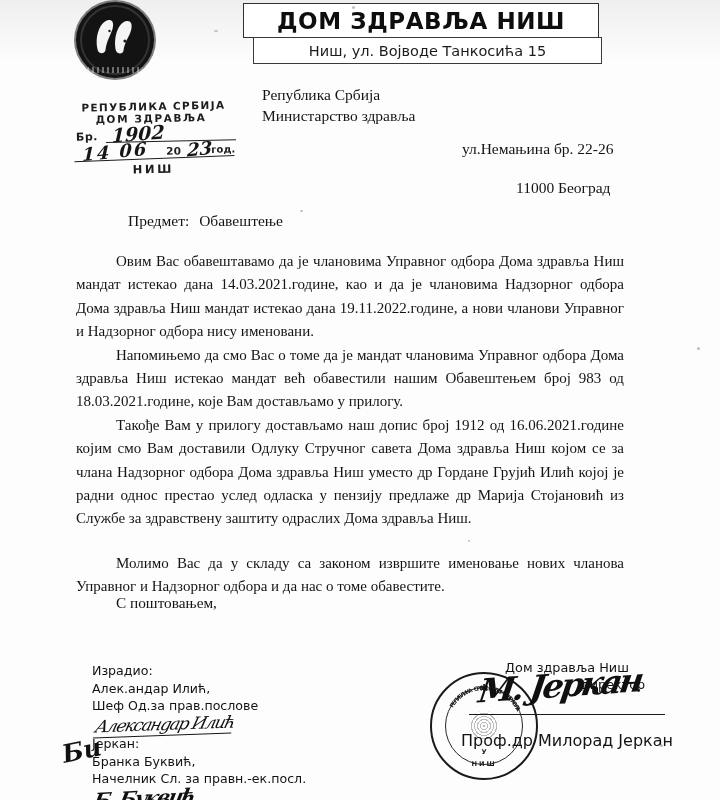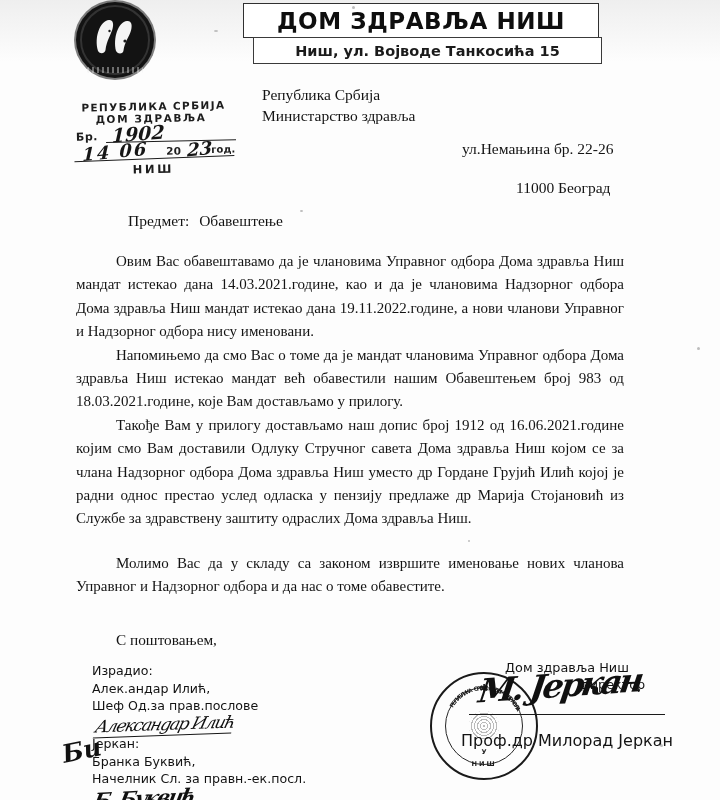--- a/index.html
+++ b/index.html
@@ -76,21 +76,21 @@
   .hdr-addr-box {
     position: absolute;
     left: 253px; top: 37px;
     width: 347px; height: 25px;
     border: 1.6px solid #3a3a3a;
     background: #ffffff;
     display: flex; align-items: center; justify-content: center;
   }
   .hdr-addr-box .t {
     font-family: "DejaVu Sans", "Liberation Sans", sans-serif;
-    font-weight: 700;
+    font-weight: 400;
     font-size: 14.5px;
     color: #1b1b1b;
     white-space: nowrap;
     text-align: center;
   }
 
   
   .stamp-in {
     position: absolute;
     left: 74px; top: 100px;
@@ -192,21 +192,21 @@
   }
   .body p {
     margin: 0;
     text-indent: 40px;
   }
   .body p.gap { margin-top: 21px; }
 
   
   .closing {
     position: absolute;
-    left: 116px; top: 629px;
+    left: 116px; top: 592px;
     font-size: 15.3px;
     line-height: 22px;
   }
 
   
   .sig-left {
     position: absolute;
     left: 92px; top: 662px;
     font-family: "DejaVu Sans", "Liberation Sans", sans-serif;
     font-size: 12.6px;

